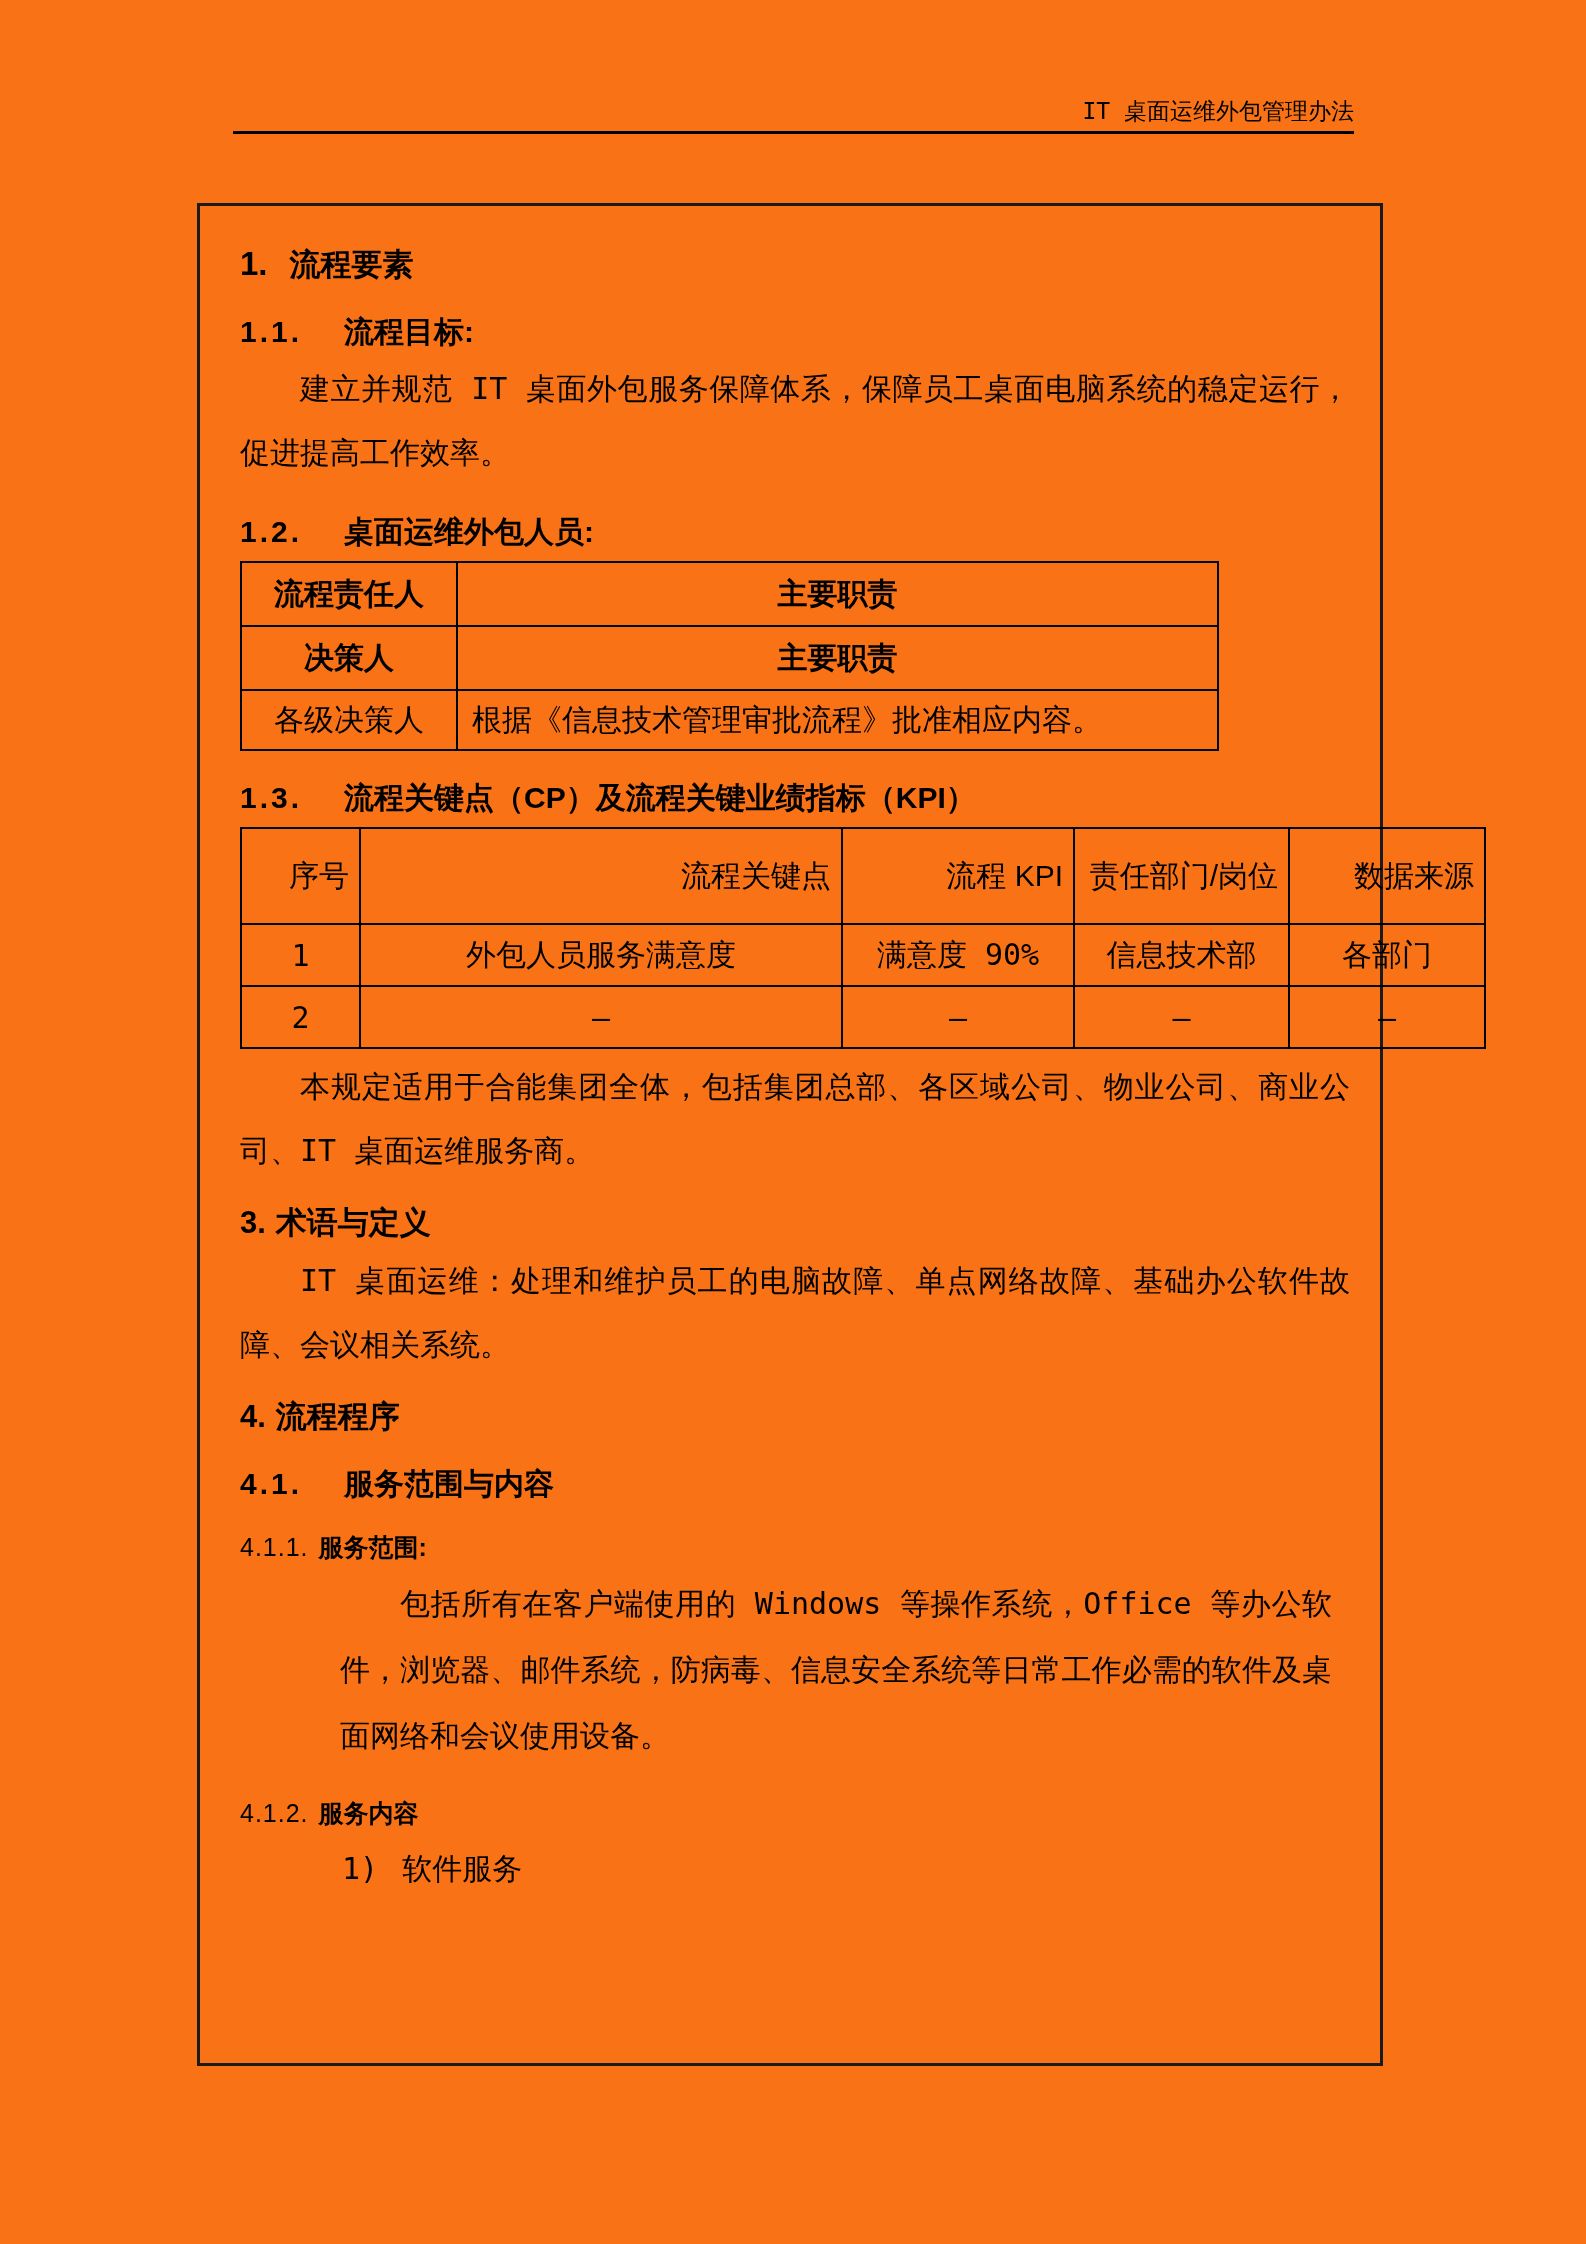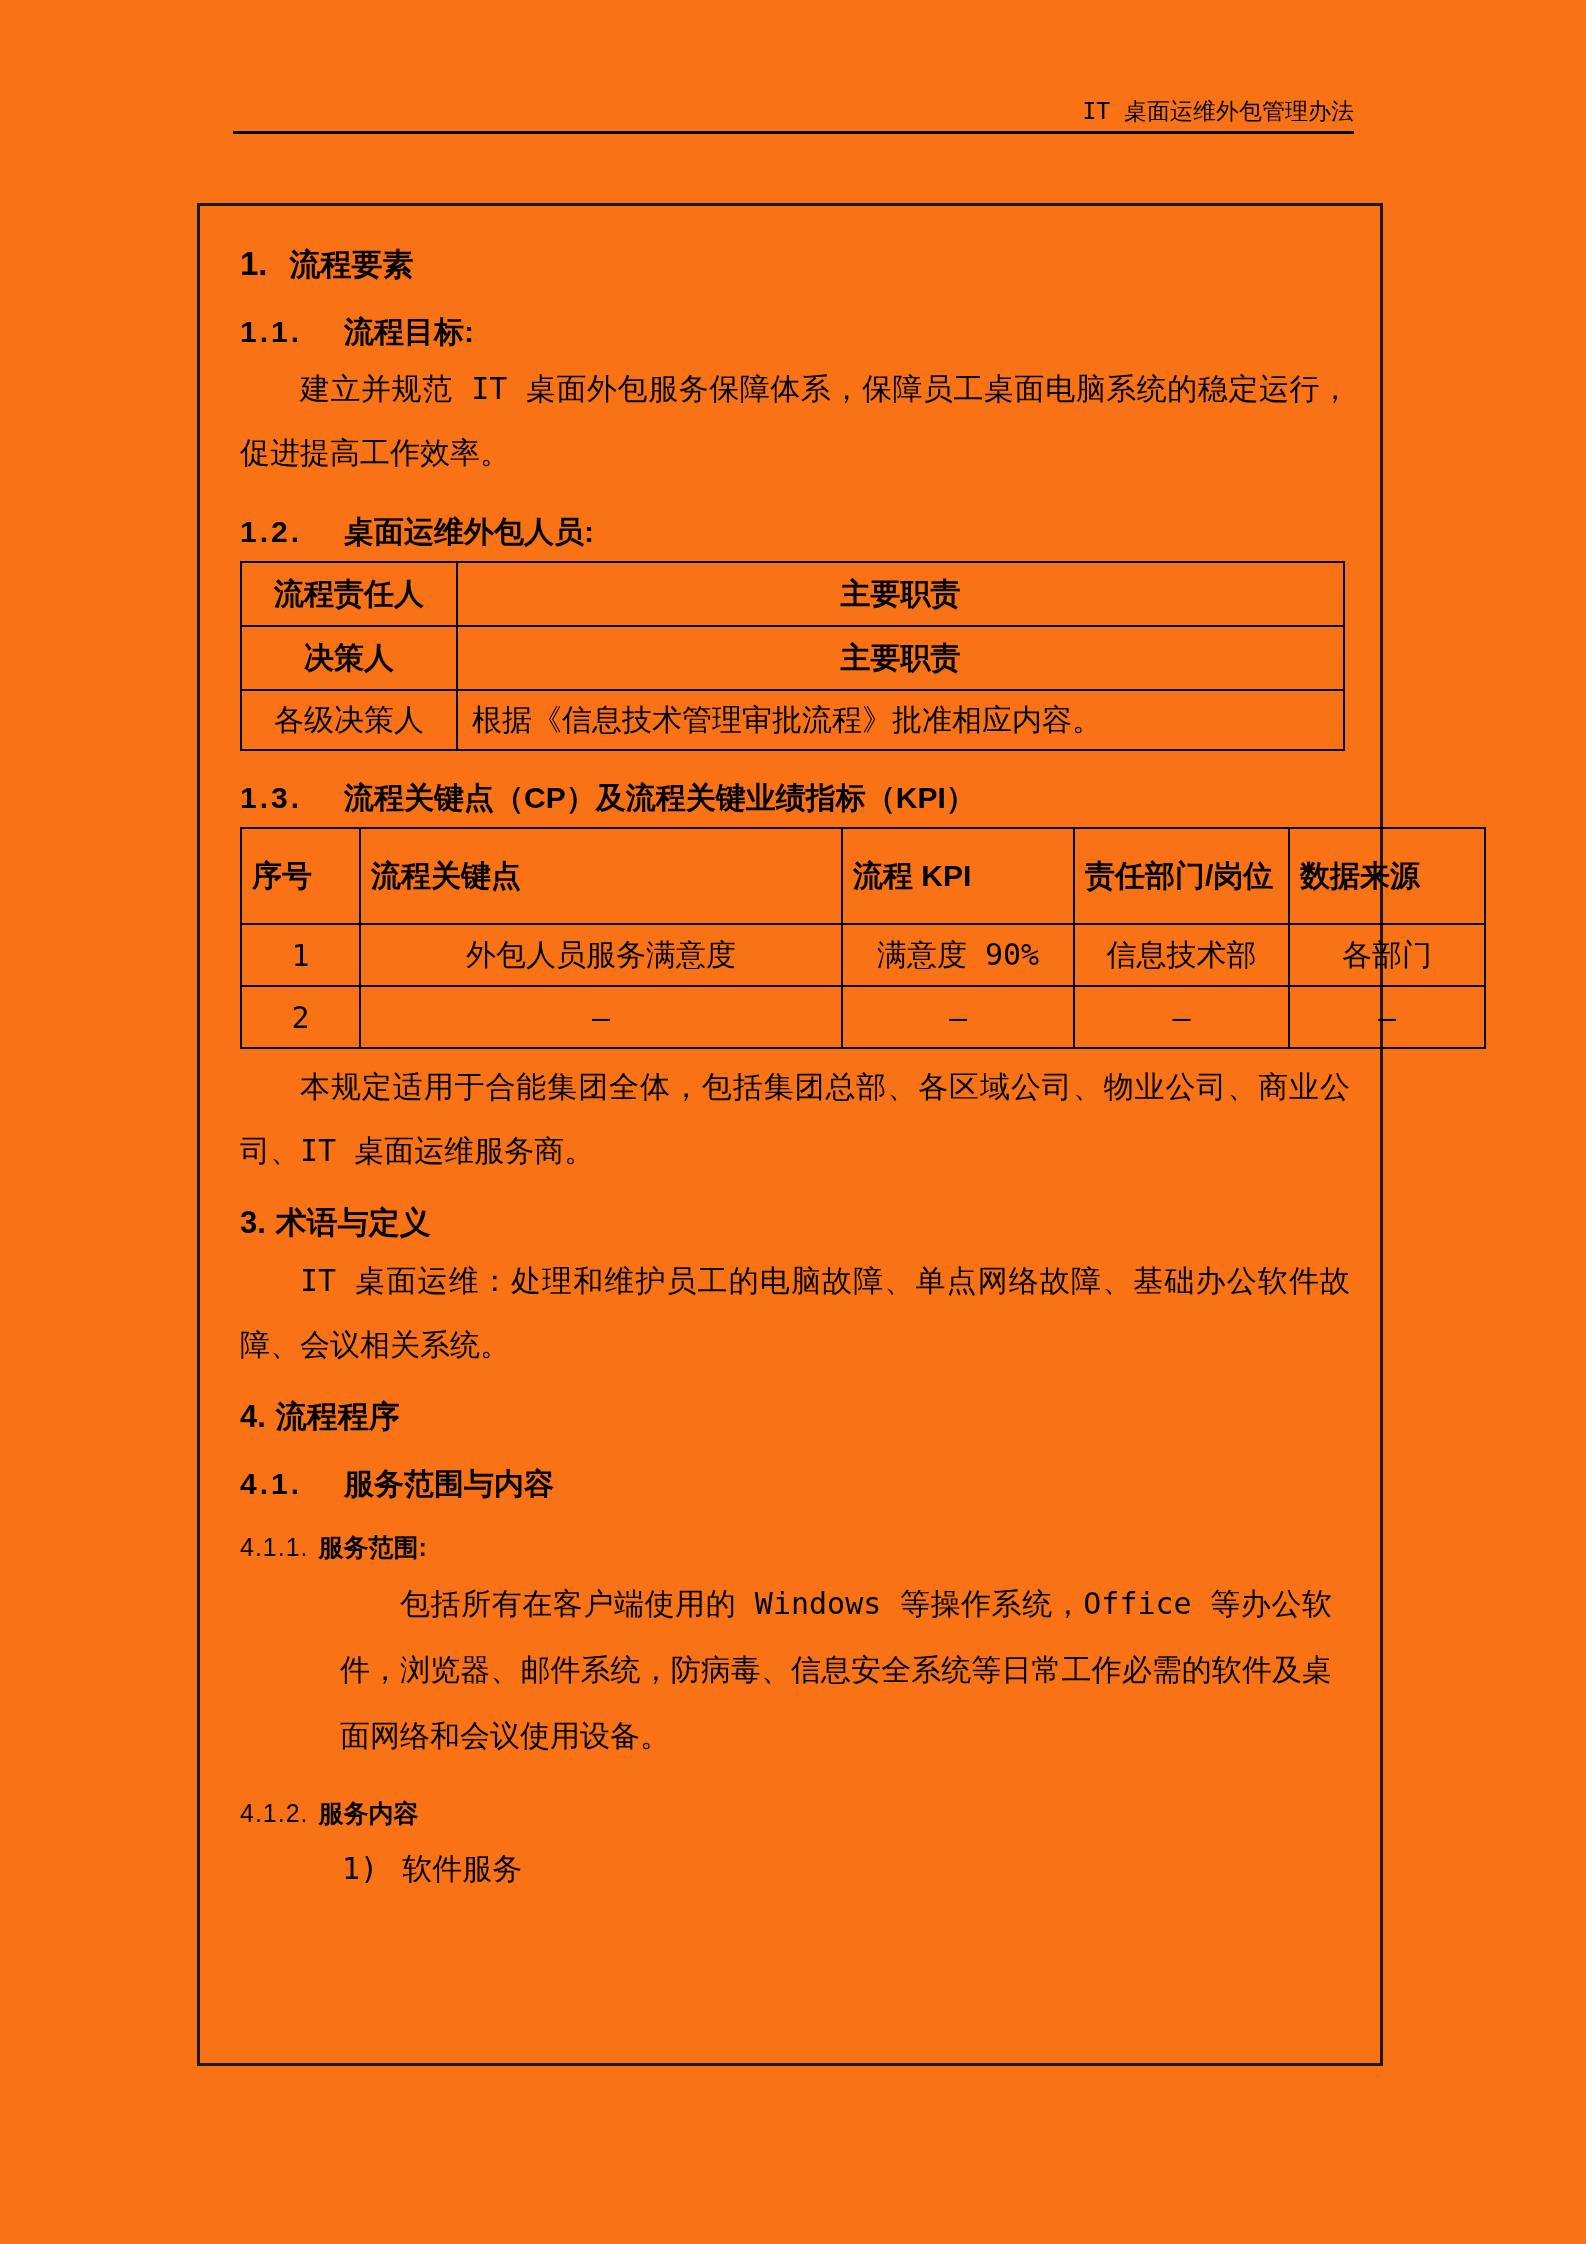--- a/index.html
+++ b/index.html
@@ -59,21 +59,21 @@
   }
   .para.indented { margin-left: 100px; margin-right: 18px; line-height: 66px; }
 
   .list-item { margin: 20px 0 0 102px; line-height: 36px; }
   .list-item .num { margin-right: 24px; }
 
   table { border-collapse: collapse; margin-top: 10px; table-layout: fixed; }
   td { border: 2px solid #000; overflow: hidden; }
 
   
-  .t1 { width: 1105px; }
+  .t1 { width: 979px; }
   .t1 .c1 { width: 212px; }
   .t1 .hdr td {
     height: 60px; text-align: center; vertical-align: middle;
     font-family: "Liberation Sans", "DejaVu Sans", sans-serif; font-weight: 700;
   }
   .t1 .owner-cell {
     text-align: center; vertical-align: middle;
     line-height: 48px; padding: 6px 22px;
   }
   .t1 .duties-cell { padding: 6px 16px 8px 16px; vertical-align: middle; }
@@ -82,23 +82,23 @@
   .t1 .dec-desc { padding: 0 14px; vertical-align: middle; border-radius: 8px; }
 
   
   .t2 { width: 1134px; }
   .t2 .c1 { width: 97px; }
   .t2 .c2 { width: 460px; }
   .t2 .c3 { width: 210px; }
   .t2 .c4 { width: 193px; }
   .t2 .c5 { width: 174px; }
   .t2 .hdr td {
-    height: 94px; text-align: left; vertical-align: middle;
+    height: 94px; text-align: right; vertical-align: middle;
     line-height: 46px; padding: 0 10px;
-    font-family: "Liberation Sans", "DejaVu Sans", sans-serif; font-weight: 700; border-radius: 25px;
+    font-family: "Liberation Sans", "DejaVu Sans", sans-serif; font-weight: 400; border-radius: 25px;
   }
   .t2 .row td { height: 58px; text-align: center; vertical-align: middle; }
 </style>
 </head>
 <body>
 
 <div class="page">
 
   <div class="doc-header">
     <span>IT 桌面运维外包管理办法</span>

